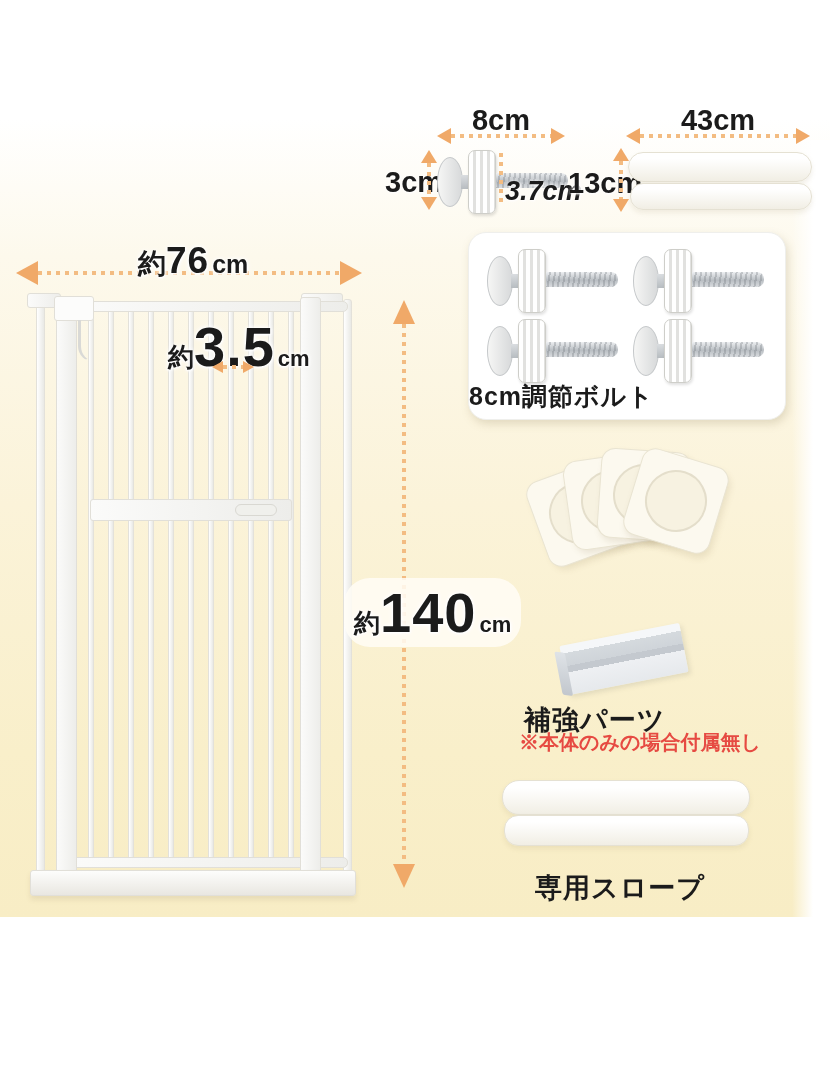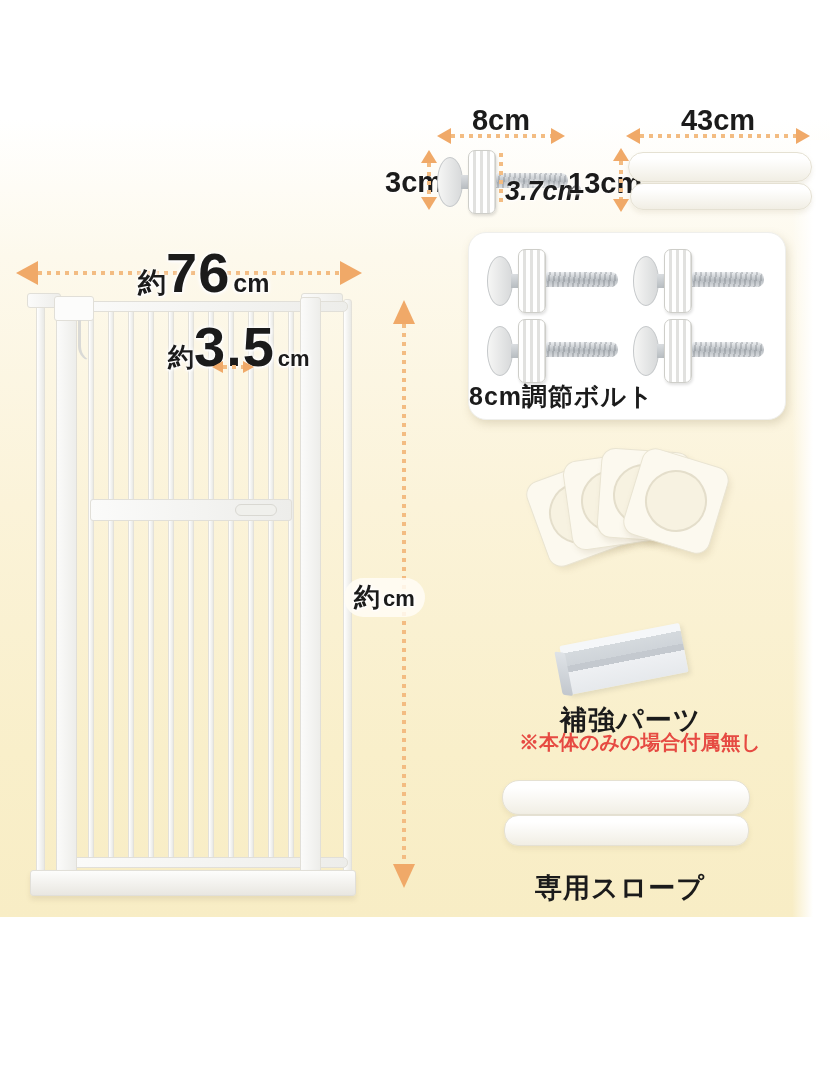--- a/index.html
+++ b/index.html
@@ -29,21 +29,21 @@
   }
   .badge span {
     color:#ffffff; font-size:50px; font-weight:bold; letter-spacing:3px;
     text-shadow:2px 3px 2px rgba(190,125,60,0.45);
   }
 
   
   .dim { font-weight:bold; white-space:nowrap; display:flex; align-items:baseline;
          text-shadow:0 0 4px #fff,0 0 6px #fff,1px 1px 2px #fff,-1px 1px 2px #fff; }
   .dim .pre { font-size:28px; }
-  .dim .val { font-size:56px; letter-spacing:1px; }
+  .dim .val { font-size:37px; letter-spacing:1px; }
   .dim .unit { font-size:25px; margin-left:3px; }
   .dim.mid .pre { font-size:26px; } .dim.mid .val { font-size:56px; } .dim.mid .unit { font-size:22px; }
   .small-dim { font-weight:bold; font-size:29px; white-space:nowrap;
                text-shadow:0 0 4px #fff,1px 1px 2px #fff; }
 
   
   .arrow-h { position:absolute; display:flex; align-items:center; }
   .arrow-h .line { flex:1; height:4px;
     background-image:repeating-linear-gradient(90deg,var(--arrow-line) 0 4px,transparent 4px 9px); }
   .arrow-v { position:absolute; display:flex; flex-direction:column; align-items:center; }
@@ -219,20 +219,21 @@
   </div>
 
   <div class="arrow-v" style="left:393px; top:300px; height:588px;">
     <span class="tri tu-lg"></span>
     <span class="line"></span>
     <span class="tri td-lg"></span>
   </div>
   <div class="dim mid abs" style="left:344px; top:578px; background:rgba(255,253,246,0.85);
        border-radius:26px; padding:2px 10px;">
     <span class="pre">約</span>
+    <span class="val">140</span>
     <span class="unit">cm</span>
   </div>
 
   <div class="card">
     <div class="bolt" style="left:18px; top:16px;">
       <span class="cap"></span>
         <span class="stem"></span>
       <span class="knob"></span>
         <span class="shaft"></span>
       <span class="threads"></span>
@@ -270,21 +271,21 @@
       </div>
     <div class="pad" style="left:66px; top:6px;  transform:rotate(4deg);">
       <span class="circle"></span>
       </div>
     <div class="pad" style="left:98px; top:12px; transform:rotate(17deg);">
       <span class="circle"></span>
       </div>
   </div>
 
   <div class="channel"></div>
-  <div class="part-label" style="left:560px; top:702px; width:160px;">補強パーツ</div>
+  <div class="part-label" style="left:524px; top:702px; width:160px;">補強パーツ</div>
   <div class="note" style="left:519px; top:729px; width:215px;">※本体のみの場合付属無し</div>
 
   <div>
     <div class="slope-bar" style="left:502px; top:780px; width:248px; height:35px; border-radius:17px;"></div>
     <div class="slope-bar" style="left:504px; top:815px; width:245px; height:31px; border-radius:14px;"></div>
   </div>
   <div class="part-label" style="left:535px; top:870px; width:160px;">専用スロープ</div>
 </div>
 
 </body></html>

